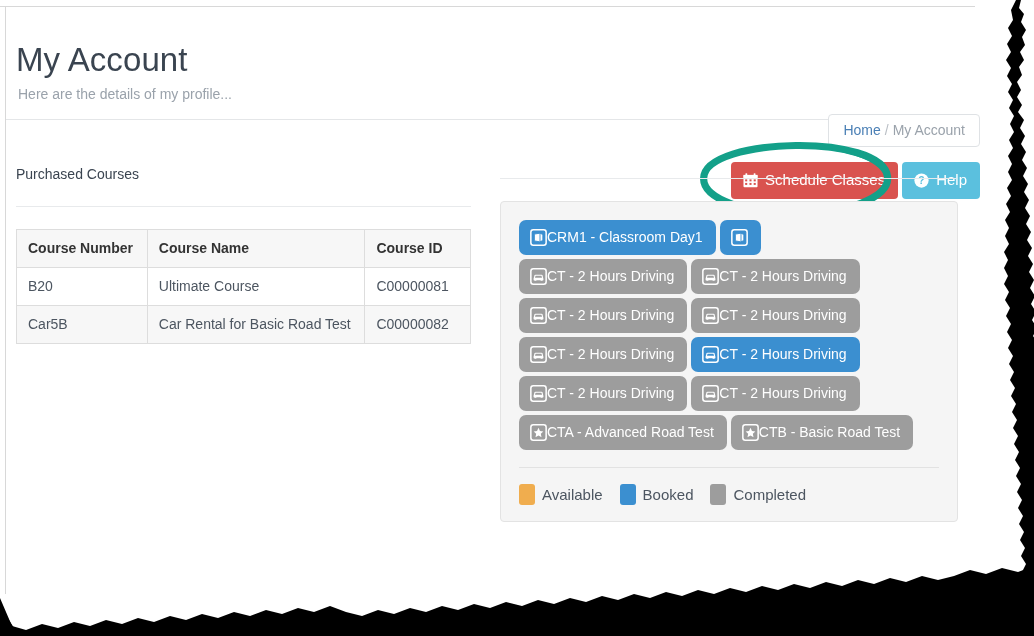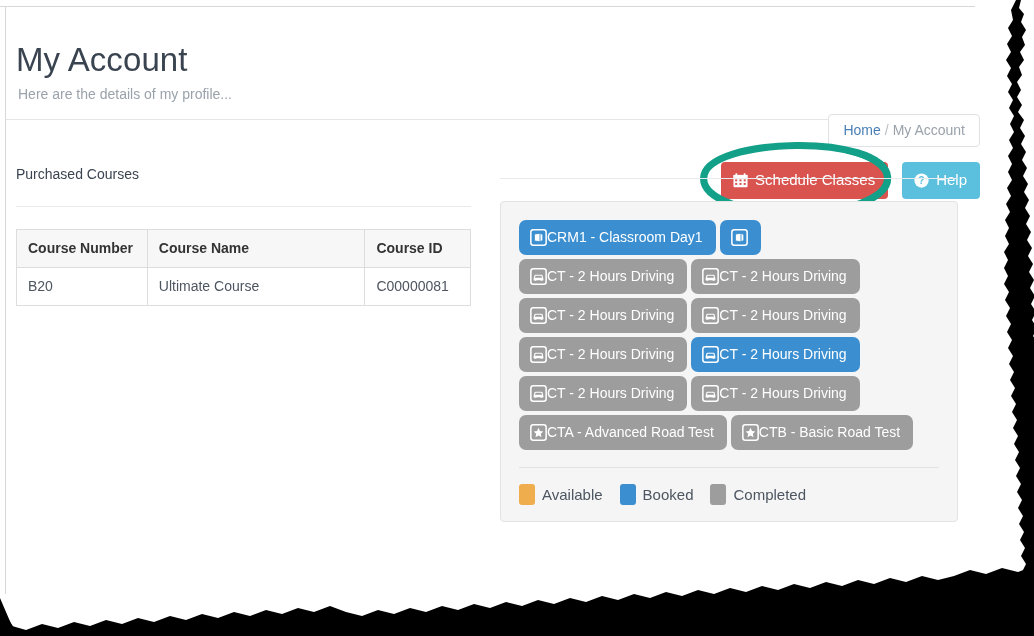--- a/index.html
+++ b/index.html
@@ -159,21 +159,21 @@
   }
   .col-num  { width: 126px; }
   .col-name { width: 240px; }
   .col-id   { width: 87px; }
 
   
   .actions {
     position: absolute;
     right: 64px; top: 162px;
     display: flex;
-    gap: 14px;
+    gap: 4px;
     align-items: flex-end;
     margin-left: 44px;
   }
   .btn {
     display: inline-flex;
     align-items: center;
     gap: 7px;
     border: none;
     border-radius: 4px;
     color: #ffffff;
@@ -322,20 +322,25 @@
           <th class="col-num">Course Number</th>
           <th class="col-name">Course Name</th>
           <th class="col-id">Course ID</th>
         </tr>
       </thead>
       <tbody>
         <tr>
           <td>B20</td>
           <td>Ultimate Course</td>
           <td>C00000081</td>
+        </tr>
+        <tr>
+          <td>Car5B</td>
+          <td>Car Rental for Basic Road Test</td>
+          <td>C00000082</td>
         </tr>
       </tbody>
     </table>
   </div>
 
   <div class="col-right">
     <div class="section-rule"></div>
 
     <div class="credits-panel">
       <div id="credit-rows">

